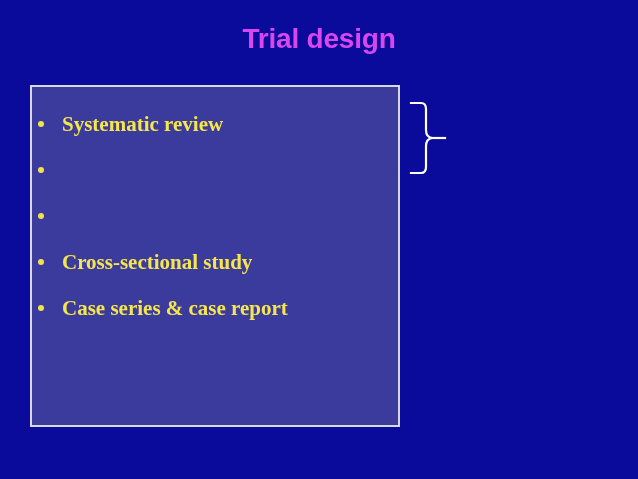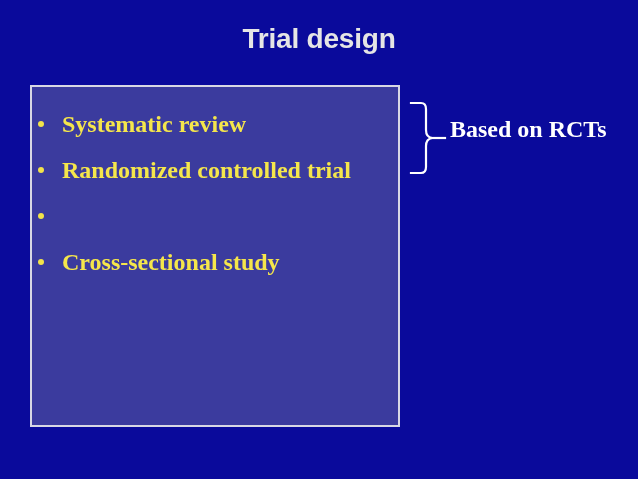--- a/index.html
+++ b/index.html
@@ -21,21 +21,21 @@
     background: #0a0a9b;
   }
 
   
   #slide-title {
     position: absolute;
     left: 0;
     top: 22px;
     width: 638px;
     text-align: center;
-    color: #e5e5e5;
+    color: #d946ef;
     font-family: "Liberation Sans", sans-serif;
     font-weight: bold;
     font-size: 28px;
     letter-spacing: -0.2px;
     line-height: 34px;
     white-space: nowrap;
   }
 
   
   #bullet-box {
@@ -76,21 +76,21 @@
     height: 6px;
     margin-top: -3px;
     border-radius: 50%;
     background: #f2e34a;
   }
 
   .bullet-label {
     color: #f5e64b;
     font-family: "Liberation Serif", serif;
     font-weight: bold;
-    font-size: 24px;
+    font-size: 21px;
   }
 
   
   #rct-annotation {
     position: absolute;
     left: 405px;
     top: 100px;
     width: 230px;
     height: 80px;
   }
@@ -126,39 +126,41 @@
     <ul id="bullet-list">
 
       <li class="bullet-row">
         <span class="bullet-dot"></span>
         <span class="bullet-label">Systematic review</span>
       </li>
 
 
       <li class="bullet-row">
         <span class="bullet-dot"></span>
-        <span class="bullet-label">Randomized controlled trial</span>
       </li>
 
 
       <li class="bullet-row">
         <span class="bullet-dot"></span>
       </li>
 
       <li class="bullet-row">
         <span class="bullet-dot"></span>
         <span class="bullet-label">Cross-sectional study</span>
       </li>
 
+      <li class="bullet-row">
+        <span class="bullet-dot"></span>
+        <span class="bullet-label">Case series &amp; case report</span>
+      </li>
 
     </ul>
   </div>
 
   <div id="rct-annotation">
     <svg id="brace-icon" viewBox="0 0 45 76">
       <path d="M 6 3 L 16 3 Q 21 3 21 9 L 21 30 Q 21 37 27 38 Q 21 39 21 46 L 21 67 Q 21 73 16 73 L 6 73" fill="none" stroke="#ffffff" stroke-width="2.2" stroke-linecap="square" stroke-linejoin="miter"></path>
       <path d="M 27 38 L 40 38" fill="none" stroke="#ffffff" stroke-width="2.2" stroke-linecap="square"></path>
     </svg>
 
-    <div id="rct-caption">Based on RCTs</div>
   </div>
 
 </div>
 
 </body></html>

